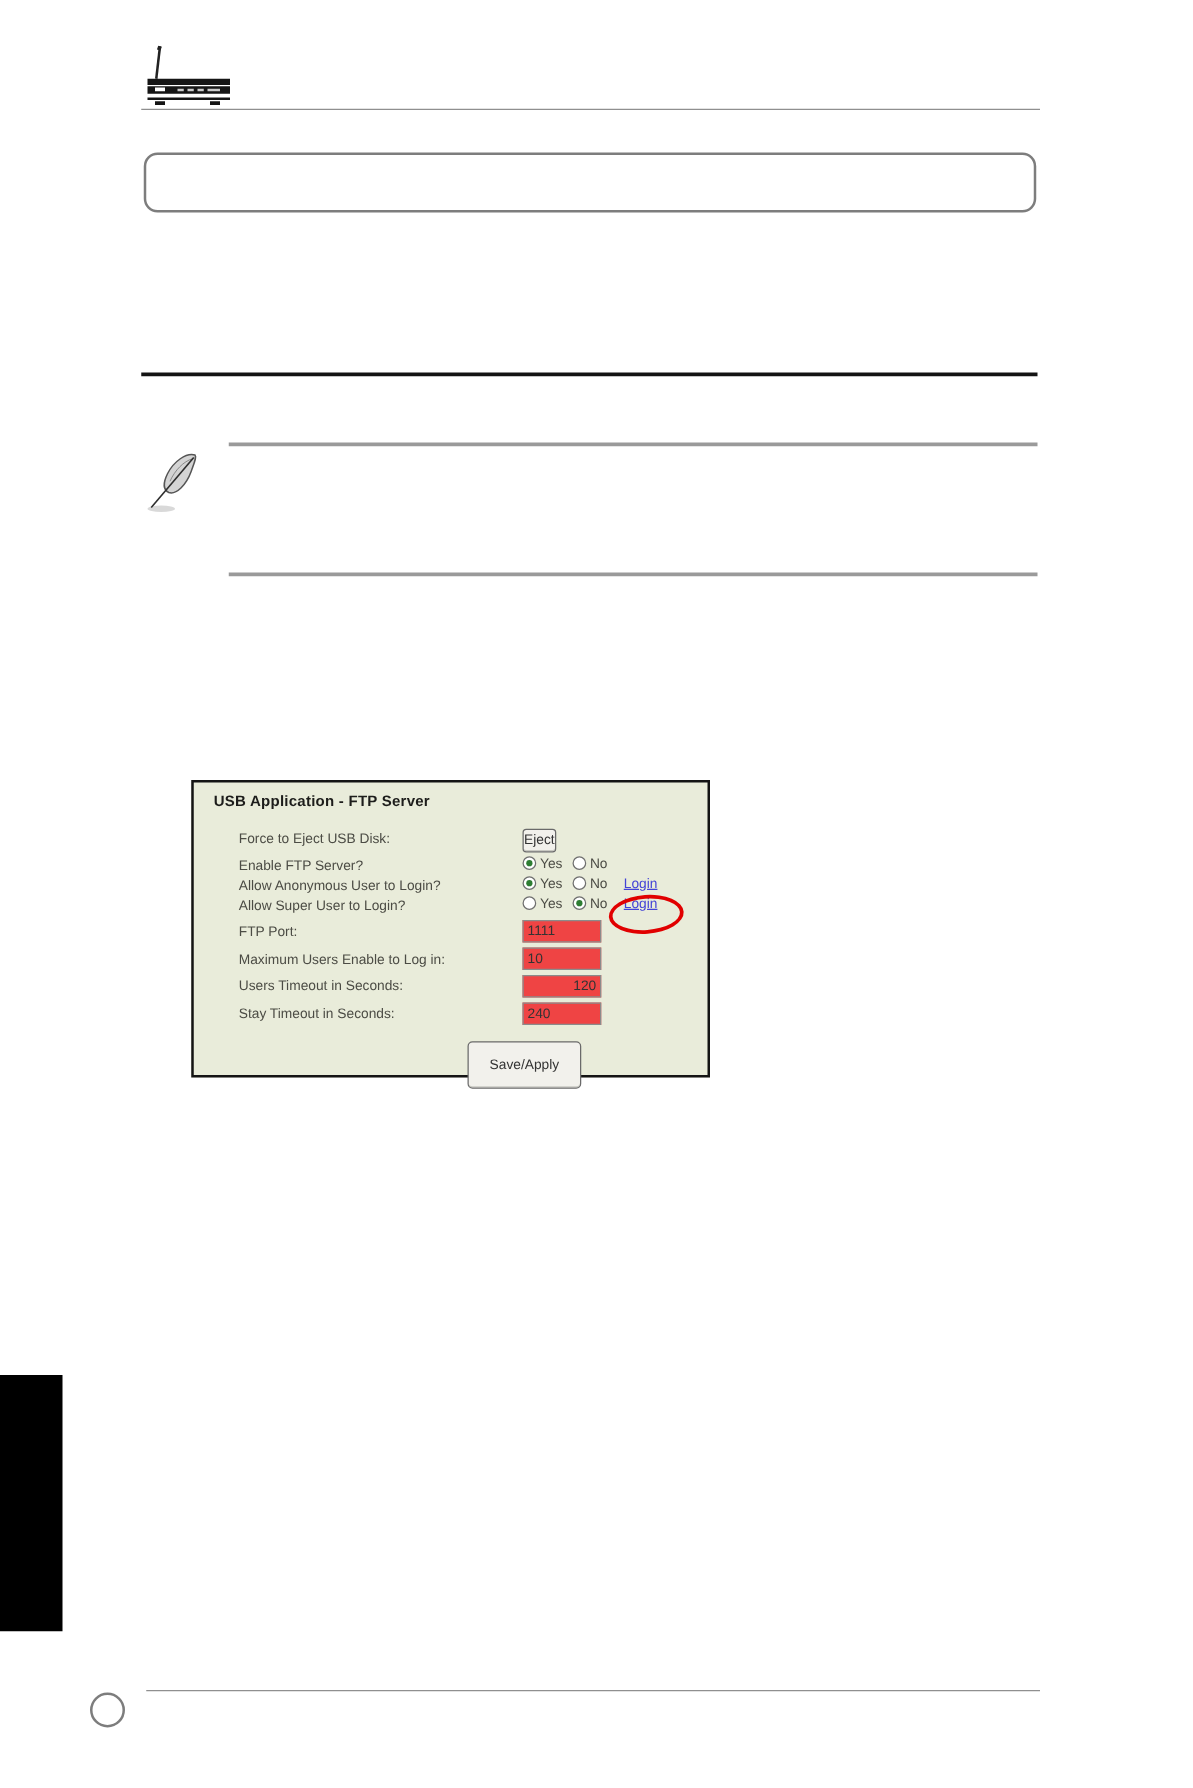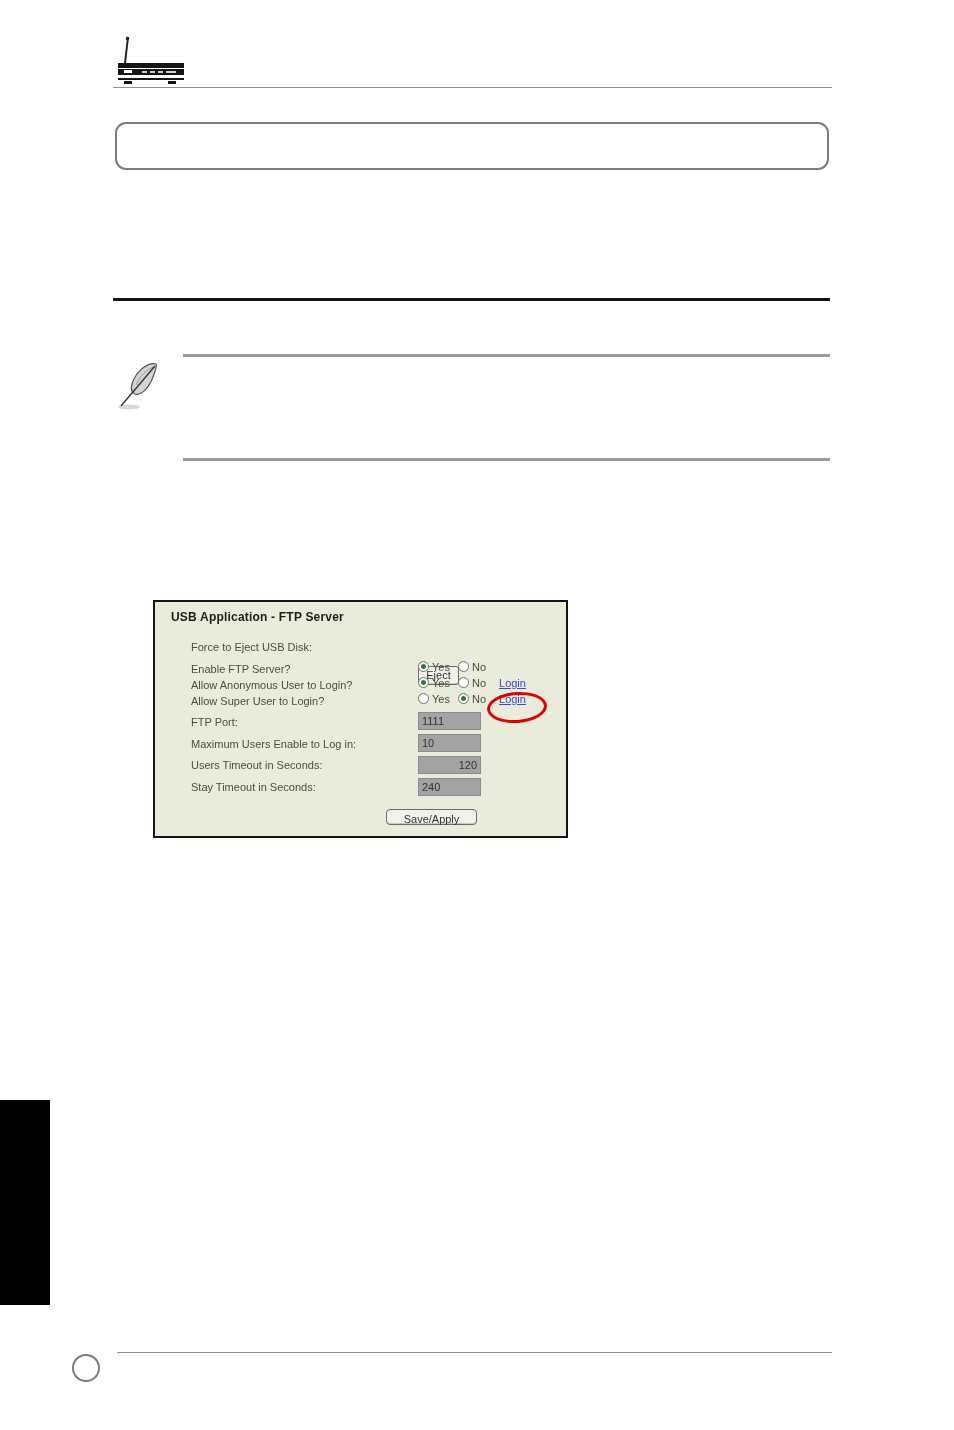--- a/index.html
+++ b/index.html
@@ -23,21 +23,21 @@
   
   .section-rule { position:absolute; left:113px; top:298px; width:717px; height:3px; background:#141414; }
 
   
   .note-rule-top    { position:absolute; left:183px; top:354px; width:647px; height:3px; background:#9a9a9a; }
   .note-rule-bottom { position:absolute; left:183px; top:458px; width:647px; height:3px; background:#9a9a9a; }
   .quill-icon { position:absolute; left:114px; top:360px; width:50px; height:54px; }
 
   
   .ftp-panel {
-    position:absolute; left:153px; top:600px; width:415px; height:238px;
+    position:absolute; left:153px; top:624px; width:415px; height:238px;
     background:var(--background, #e9ecda);
     border:2px solid var(--border, #141414);
     font-size:11px; color:var(--label, #4c4c45);padding-left:36px;
   }
   .panel-title {
     position:absolute; left:16px; top:8px;
     font-weight:bold; font-size:12px; color:#1d1d1b; letter-spacing:0.2px;
   }
   .form-label { position:absolute; left:16px; white-space:nowrap;margin-left:20px; }
   .ctrl-row { position:absolute; left:263px; display:flex; align-items:flex-start; white-space:nowrap; }
@@ -51,25 +51,25 @@
     border-radius:50%; background:var(--radio_dot, #2e7d32);
   }
   .radio-text { margin-right:8px; }
   .panel-link { color:var(--link, #4343d6); text-decoration:underline; margin-left:5px; }
   .ss-btn {
     background:#f2f1ec; border:1px solid #6a6a6a; border-radius:3px;
     font-family:"Liberation Sans", sans-serif; font-size:11px; color:#333;
     position:absolute; text-align:center; line-height:17px; cursor:default;
     box-shadow:inset 0 -1px 0 #c9c9c2;
   }
-  .eject-btn { left:263px; top:37px; width:41px; height:19px;margin-top:27px; }
-  .save-btn  { left:219px; top:207px; width:91px; height:16px; line-height:19px; border-radius:4px;margin-left:12px; }
+  .eject-btn { left:263px; top:37px; width:27px; height:19px; }
+  .save-btn  { left:219px; top:207px; width:91px; height:38px; line-height:19px; border-radius:4px; }
   .ss-input {
     position:absolute; left:263px; width:63px; height:18px;
-    border:1px solid #8b8b8b; background:#a3a3a3; color:#333;
+    border:1px solid #8b8b8b; background:#ef4444; color:#333;
     font-family:"Liberation Sans", sans-serif; font-size:11px; padding:0 3px;
   }
   .annotation-ellipse {
     position:absolute; left:332px; top:90px; width:60px; height:31px;
     border:3px solid var(--annotation, #e10000); border-radius:50%;
     transform:rotate(-4deg); pointer-events:none;
   }
 
   
   .chapter-tab { position:absolute; left:0; top:1100px; width:50px; height:205px; background:#000000; }

